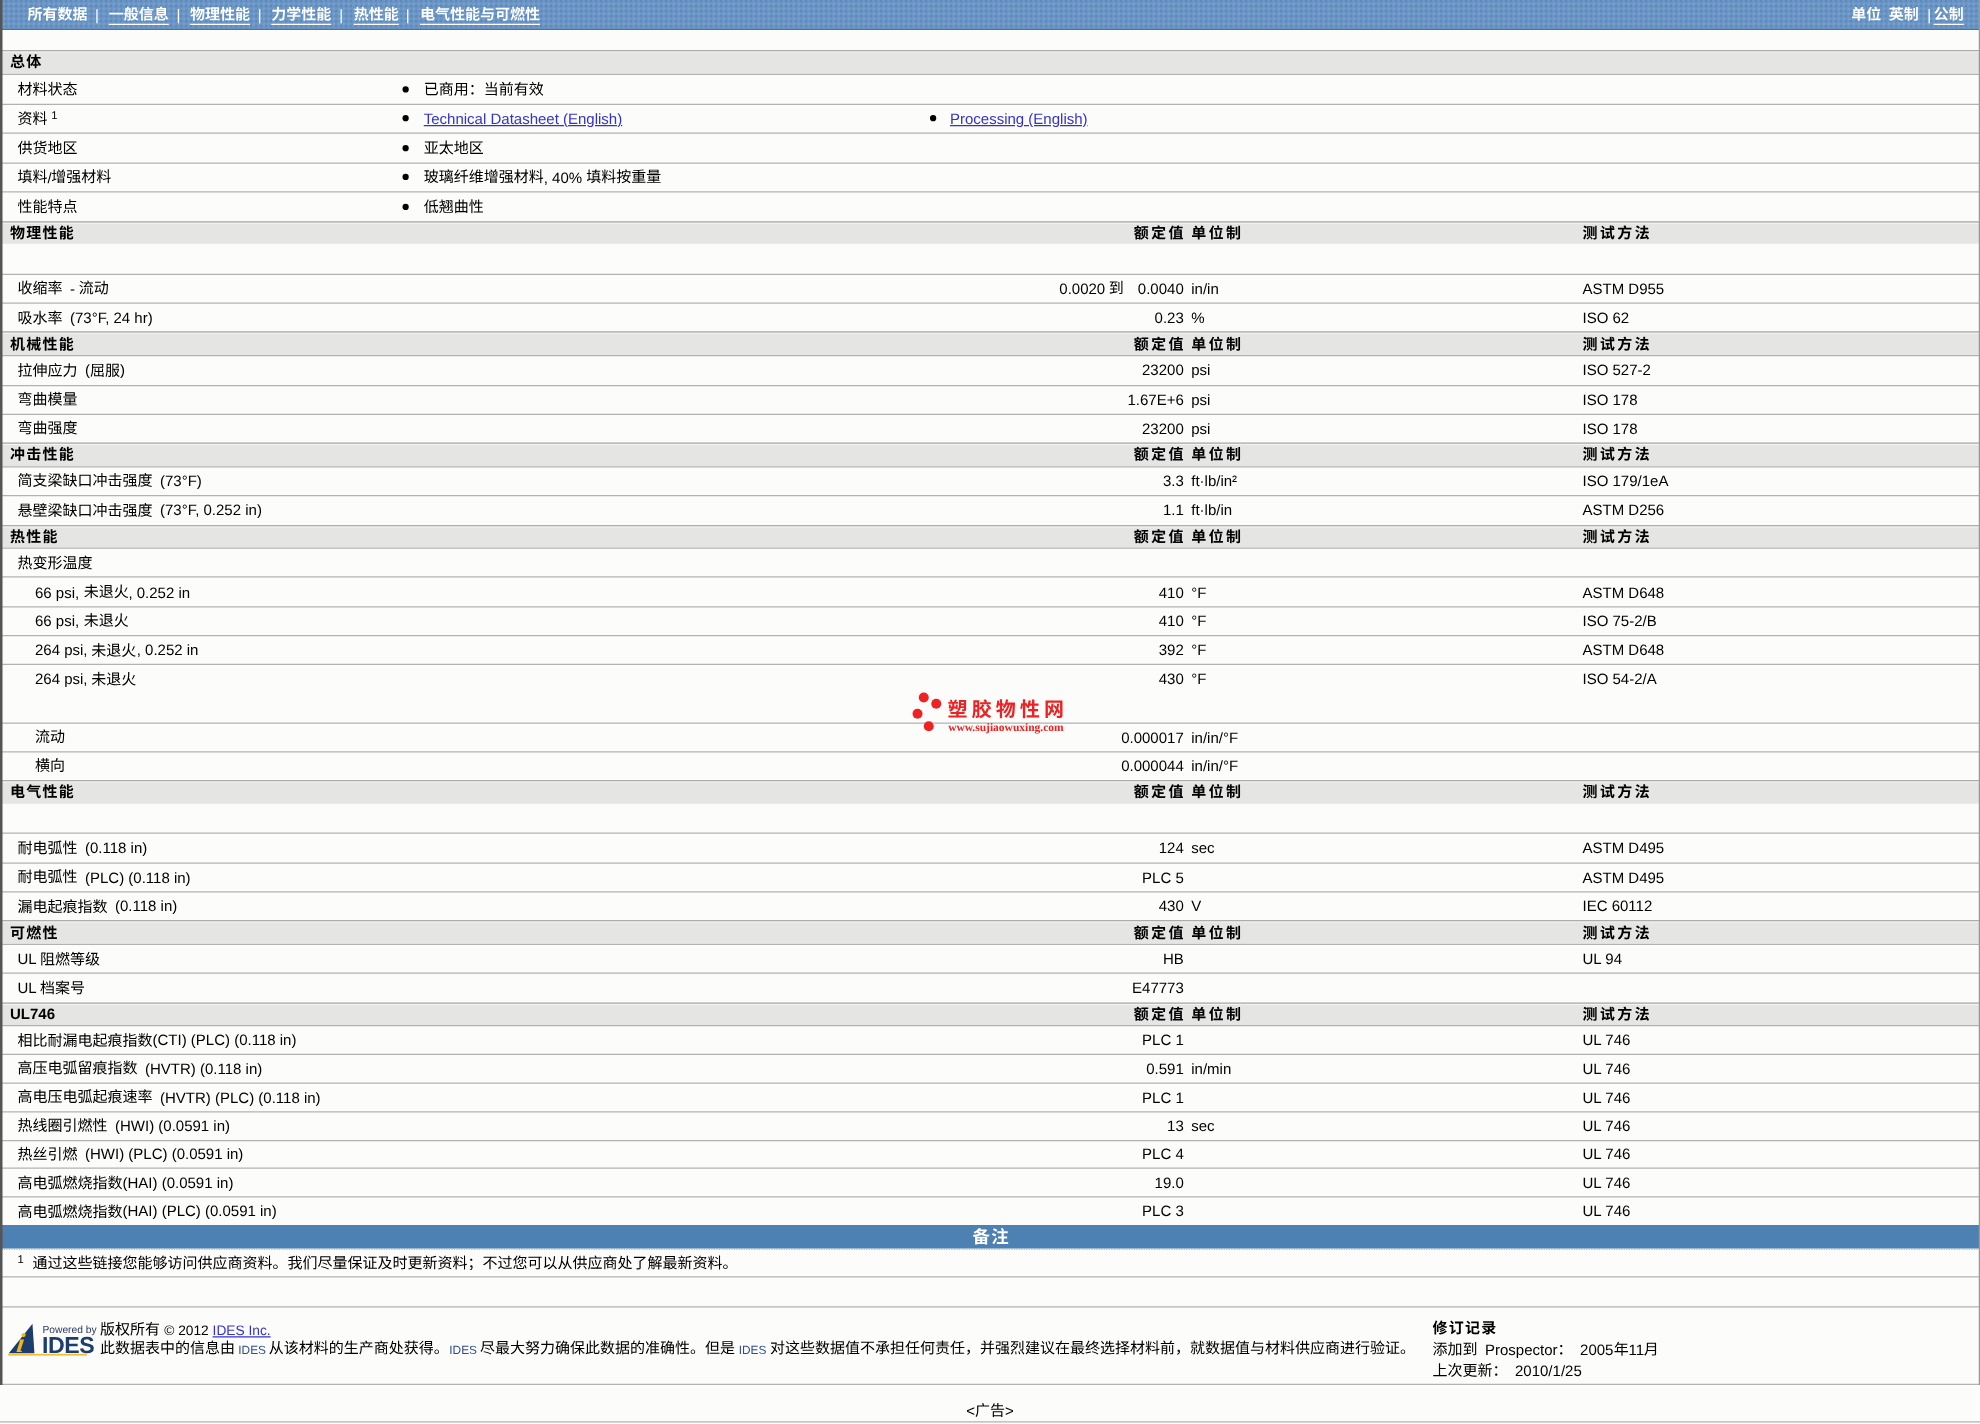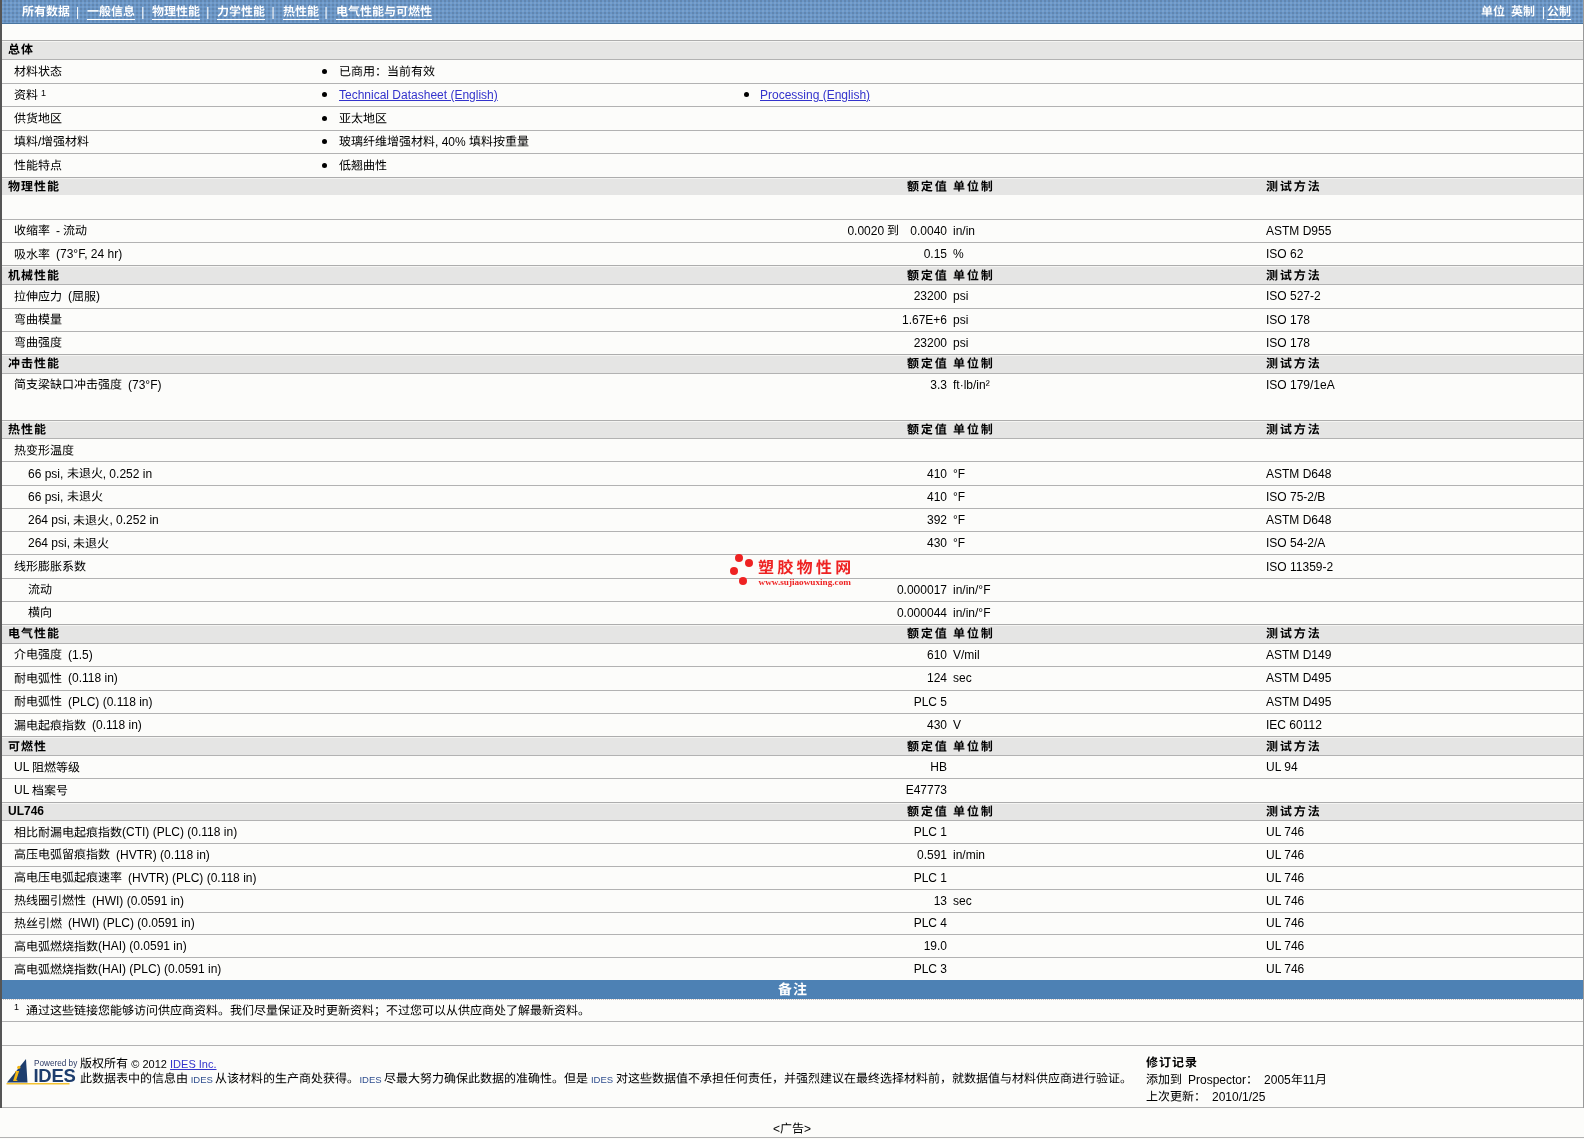--- a/index.html
+++ b/index.html
@@ -491,21 +491,21 @@
       <span style="position:absolute;left:1266px;top:50%;transform:translateY(-50%);white-space:nowrap">ASTM D955</span>
     </div>
     <div class="dr" style="top:242.16px;height:23.33px">
       <span style="position:absolute;left:14px;top:50%;transform:translateY(-50%);white-space:nowrap"><svg class="c" style="vertical-align:-1.44px" width="36" height="12">
           <g transform="translate(0,10.56) scale(0.012000,-0.012000)">
             <use href="#g78" x="0"></use>
             <use href="#g79" x="1000"></use>
             <use href="#g74" x="2000"></use>
           </g>
         </svg> (73°F, 24 hr)</span>
-      <span class="vr" style="top:50%;transform:translateY(-50%)">0.15</span>
+      <span class="vr" style="top:50%;transform:translateY(-50%)">0.23</span>
       <span style="position:absolute;left:953px;top:50%;transform:translateY(-50%);white-space:nowrap">%</span>
       <span style="position:absolute;left:1266px;top:50%;transform:translateY(-50%);white-space:nowrap">ISO 62</span>
     </div>
     <div class="hd" style="top:265.49px;height:18.70px">
       <span style="position:absolute;left:8px;top:50%;transform:translateY(-50%)"><svg class="c" style="vertical-align:-1.44px" width="51" height="12">
           <g transform="translate(0,10.56) scale(0.012000,-0.012000)">
             <use href="#b80" x="0"></use>
             <use href="#b81" x="1083"></use>
             <use href="#b10" x="2166"></use>
             <use href="#b11" x="3249"></use>
@@ -621,20 +621,38 @@
             <use href="#g97" x="5000"></use>
             <use href="#g98" x="6000"></use>
             <use href="#g48" x="7000"></use>
             <use href="#g71" x="8000"></use>
           </g>
         </svg> (73°F)</span>
       <span class="vr" style="top:50%;transform:translateY(-50%)">3.3</span>
       <span style="position:absolute;left:953px;top:50%;transform:translateY(-50%);white-space:nowrap">ft·lb/in²</span>
       <span style="position:absolute;left:1266px;top:50%;transform:translateY(-50%);white-space:nowrap">ISO 179/1eA</span>
     </div>
+    <div class="dr" style="top:396.21px;height:23.33px">
+      <span style="position:absolute;left:14px;top:50%;transform:translateY(-50%);white-space:nowrap"><svg class="c" style="vertical-align:-1.44px" width="108" height="12">
+          <g transform="translate(0,10.56) scale(0.012000,-0.012000)">
+            <use href="#g99" x="0"></use>
+            <use href="#g100" x="1000"></use>
+            <use href="#g94" x="2000"></use>
+            <use href="#g95" x="3000"></use>
+            <use href="#g96" x="4000"></use>
+            <use href="#g97" x="5000"></use>
+            <use href="#g98" x="6000"></use>
+            <use href="#g48" x="7000"></use>
+            <use href="#g71" x="8000"></use>
+          </g>
+        </svg> (73°F, 0.252 in)</span>
+      <span class="vr" style="top:50%;transform:translateY(-50%)">1.1</span>
+      <span style="position:absolute;left:953px;top:50%;transform:translateY(-50%);white-space:nowrap">ft·lb/in</span>
+      <span style="position:absolute;left:1266px;top:50%;transform:translateY(-50%);white-space:nowrap">ASTM D256</span>
+    </div>
     <div class="hd" style="top:419.54px;height:18.70px">
       <span style="position:absolute;left:8px;top:50%;transform:translateY(-50%)"><svg class="c" style="vertical-align:-1.44px" width="38" height="12">
           <g transform="translate(0,10.56) scale(0.012000,-0.012000)">
             <use href="#b14" x="0"></use>
             <use href="#b10" x="1083"></use>
             <use href="#b11" x="2166"></use>
           </g>
         </svg></span>
       <span class="vr b" style="top:50%;transform:translateY(-50%)"><svg class="c" style="vertical-align:-1.44px" width="40" height="12">
           <g transform="translate(0,10.56) scale(0.012000,-0.012000)">
@@ -711,33 +729,20 @@
           <g transform="translate(0,10.56) scale(0.012000,-0.012000)">
             <use href="#g105" x="0"></use>
             <use href="#g106" x="1000"></use>
             <use href="#g107" x="2000"></use>
           </g>
         </svg></span>
       <span class="vr" style="top:50%;transform:translateY(-50%)">430</span>
       <span style="position:absolute;left:953px;top:50%;transform:translateY(-50%);white-space:nowrap">°F</span>
       <span style="position:absolute;left:1266px;top:50%;transform:translateY(-50%);white-space:nowrap">ISO 54-2/A</span>
     </div>
-    <div class="dr" style="top:554.44px;height:23.24px">
-      <span style="position:absolute;left:14px;top:50%;transform:translateY(-50%);white-space:nowrap"><svg class="c" style="vertical-align:-1.44px" width="72" height="12">
-          <g transform="translate(0,10.56) scale(0.012000,-0.012000)">
-            <use href="#g108" x="0"></use>
-            <use href="#g103" x="1000"></use>
-            <use href="#g109" x="2000"></use>
-            <use href="#g110" x="3000"></use>
-            <use href="#g111" x="4000"></use>
-            <use href="#g112" x="5000"></use>
-          </g>
-        </svg></span>
-      <span style="position:absolute;left:1266px;top:50%;transform:translateY(-50%);white-space:nowrap">ISO 11359-2</span>
-    </div>
     <div class="dr" style="top:577.68px;height:23.24px">
       <span style="position:absolute;left:28px;top:50%;transform:translateY(-50%);white-space:nowrap"><svg class="c" style="vertical-align:-1.44px" width="24" height="12">
           <g transform="translate(0,10.56) scale(0.012000,-0.012000)">
             <use href="#g75" x="0"></use>
             <use href="#g76" x="1000"></use>
           </g>
         </svg></span>
       <span class="vr" style="top:50%;transform:translateY(-50%)">0.000017</span>
       <span style="position:absolute;left:953px;top:50%;transform:translateY(-50%);white-space:nowrap">in/in/°F</span>
     </div>
@@ -775,33 +780,20 @@
           </g>
         </svg></span>
       <span style="position:absolute;left:1266px;top:50%;transform:translateY(-50%)"><svg class="c" style="vertical-align:-1.44px" width="54" height="12">
           <g transform="translate(0,10.56) scale(0.012000,-0.012000)">
             <use href="#b66" x="0"></use>
             <use href="#b67" x="1158"></use>
             <use href="#b68" x="2316"></use>
             <use href="#b69" x="3474"></use>
           </g>
         </svg></span>
-    </div>
-    <div class="dr" style="top:642.86px;height:23.35px">
-      <span style="position:absolute;left:14px;top:50%;transform:translateY(-50%);white-space:nowrap"><svg class="c" style="vertical-align:-1.44px" width="48" height="12">
-          <g transform="translate(0,10.56) scale(0.012000,-0.012000)">
-            <use href="#g115" x="0"></use>
-            <use href="#g116" x="1000"></use>
-            <use href="#g48" x="2000"></use>
-            <use href="#g71" x="3000"></use>
-          </g>
-        </svg> (1.5)</span>
-      <span class="vr" style="top:50%;transform:translateY(-50%)">610</span>
-      <span style="position:absolute;left:953px;top:50%;transform:translateY(-50%);white-space:nowrap">V/mil</span>
-      <span style="position:absolute;left:1266px;top:50%;transform:translateY(-50%);white-space:nowrap">ASTM D149</span>
     </div>
     <div class="dr" style="top:666.21px;height:23.35px">
       <span style="position:absolute;left:14px;top:50%;transform:translateY(-50%);white-space:nowrap"><svg class="c" style="vertical-align:-1.44px" width="48" height="12">
           <g transform="translate(0,10.56) scale(0.012000,-0.012000)">
             <use href="#g117" x="0"></use>
             <use href="#g116" x="1000"></use>
             <use href="#g118" x="2000"></use>
             <use href="#g56" x="3000"></use>
           </g>
         </svg> (0.118 in)</span>

